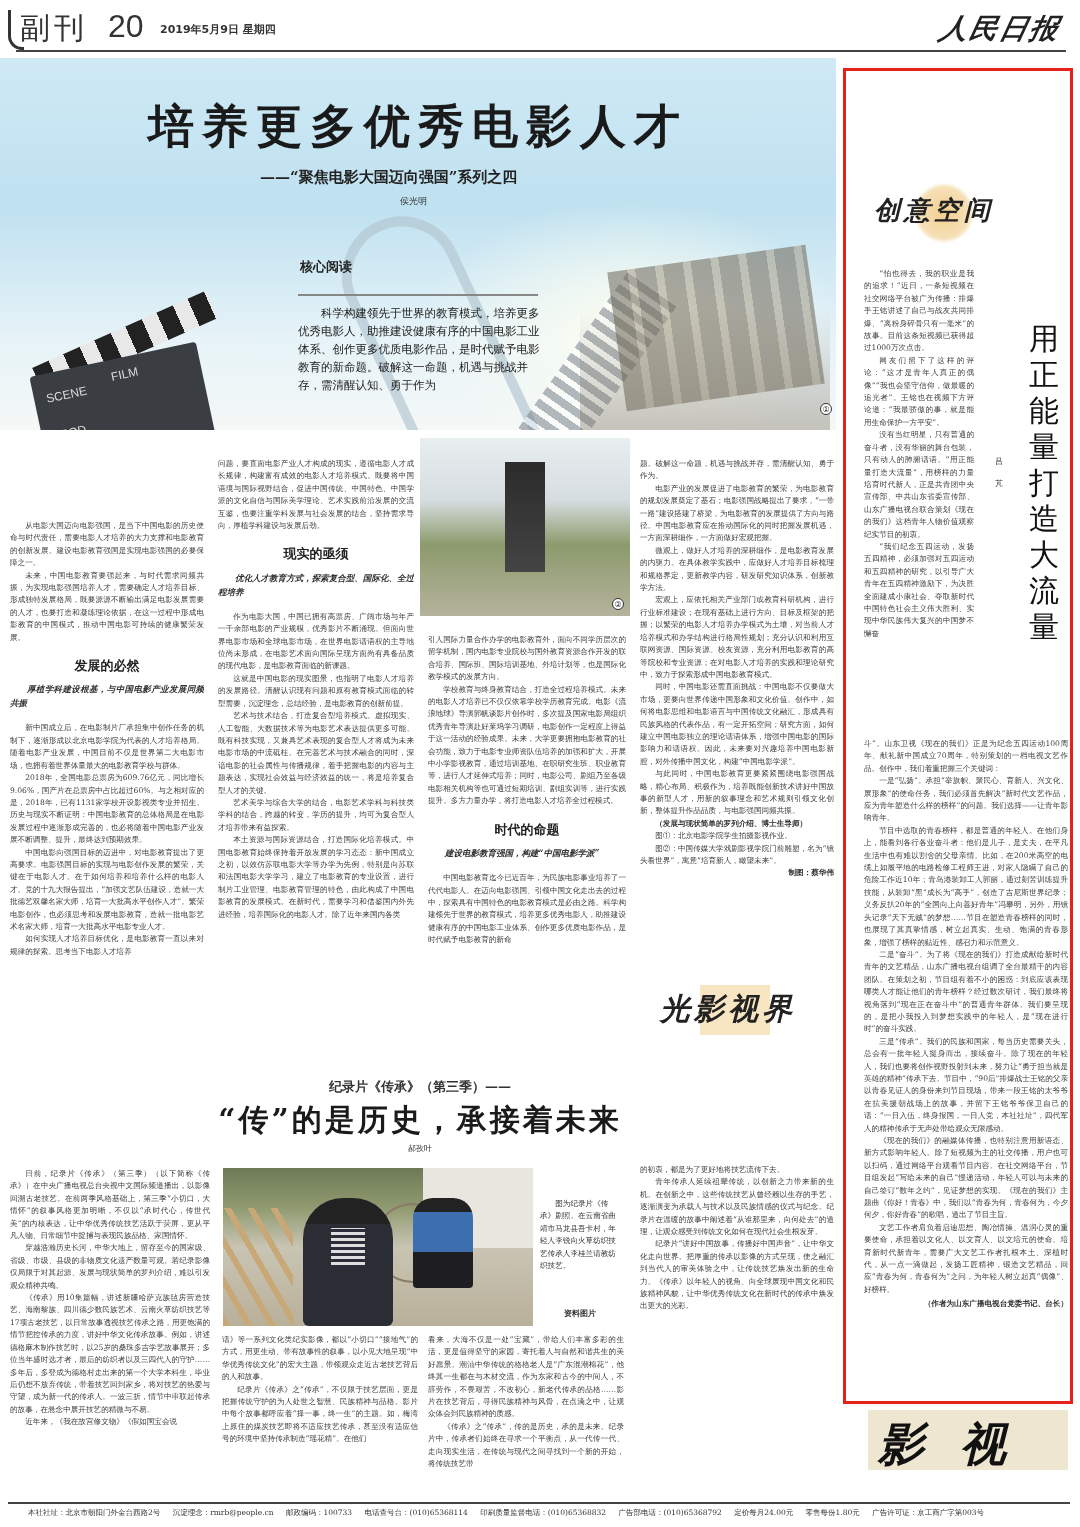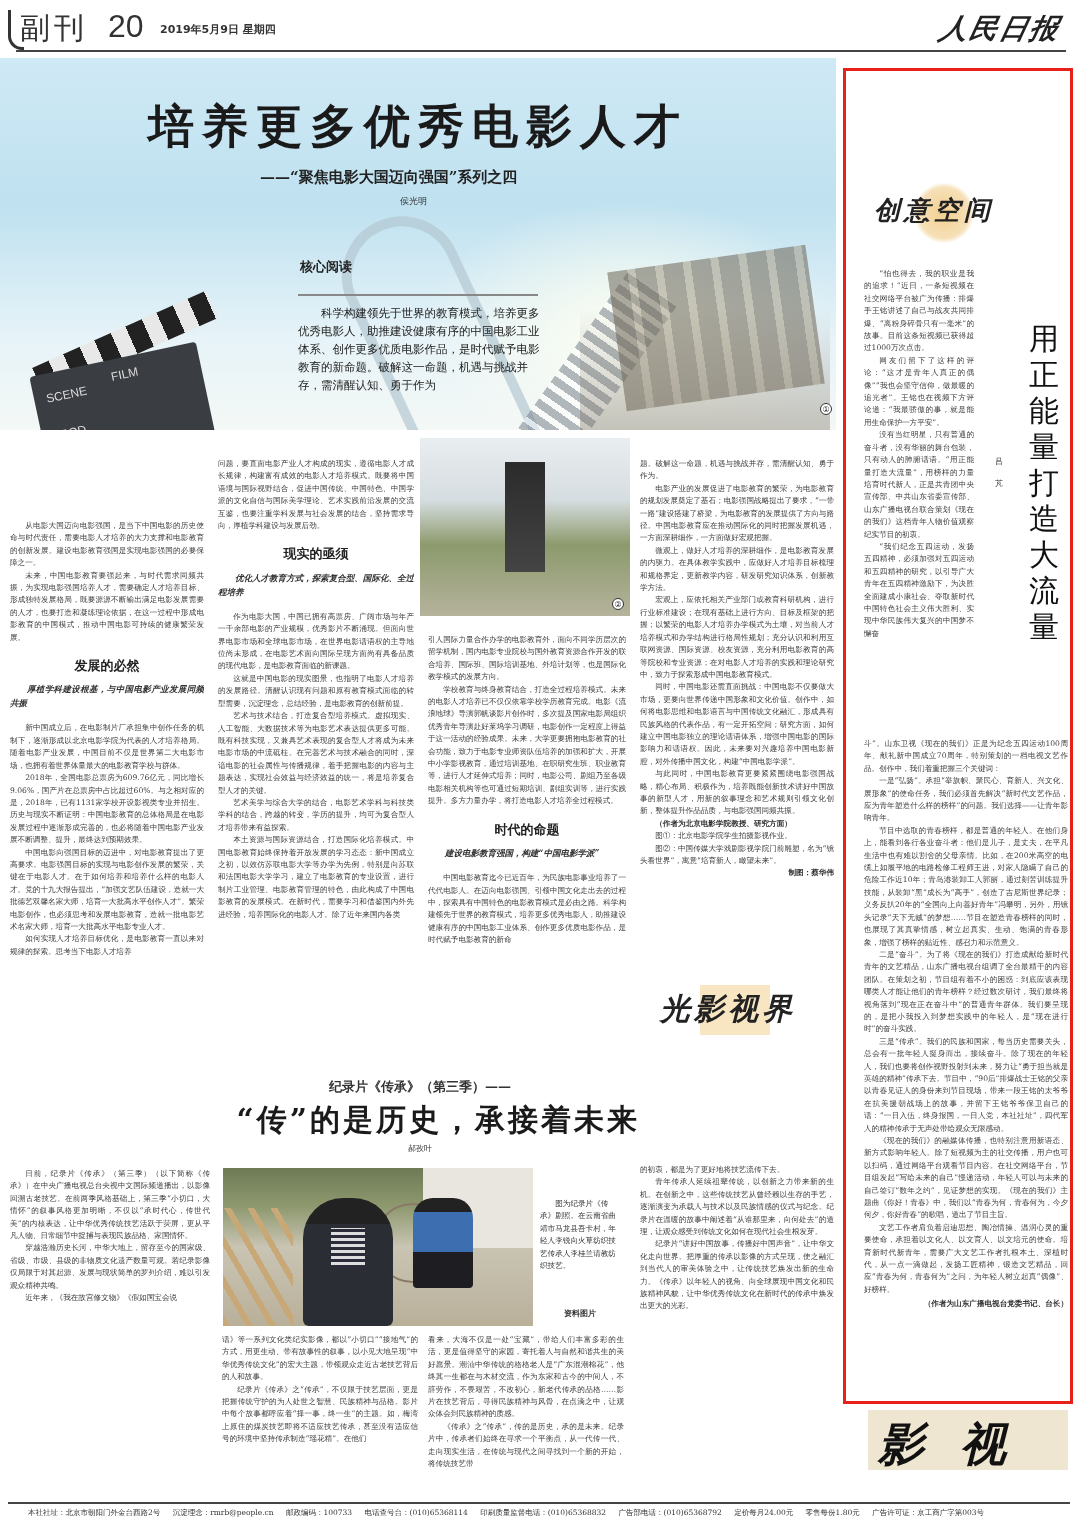--- a/index.html
+++ b/index.html
@@ -45,21 +45,21 @@
   .photo1 { position: absolute; left: 420px; top: 438px; width: 210px; height: 178px;
     background: linear-gradient(180deg, #e9eef0 0%, #d6dde0 35%, #8c9a6c 60%, #b5b39c 100%); }
   .photo1-cam { position: absolute; left: 505px; top: 462px; width: 40px; height: 110px; background: linear-gradient(180deg,#2b2b2b,#444); }
 
   .guang-logo { position: absolute; left: 660px; top: 985px; width: 160px; height: 50px; }
   .guang-bg { position: absolute; left: 40px; top: 0; width: 70px; height: 50px; background: rgba(240,200,120,0.45); }
   .guang-text { position: absolute; left: 0; top: 4px; font-family: "DejaVu Serif", serif; font-weight: bold; font-style: italic; font-size: 30px; color: #222; letter-spacing: 4px; }
 
   
   .b-kicker { position: absolute; left: 200px; top: 1078px; width: 440px; text-align: center; font-weight: bold; font-size: 13px; color: #333; }
-  .b-title { position: absolute; left: 200px; top: 1100px; width: 440px; text-align: right; font-weight: bold; font-size: 30px; color: #1a1a1a; letter-spacing: 3px; }
+  .b-title { position: absolute; left: 200px; top: 1100px; width: 440px; text-align: center; font-weight: bold; font-size: 30px; color: #1a1a1a; letter-spacing: 3px; }
   .b-byline { position: absolute; left: 200px; top: 1143px; width: 440px; text-align: center; font-size: 8px; color: #333; }
   .photo3 { position: absolute; left: 223px; top: 1168px; width: 310px; height: 158px;
     background: linear-gradient(180deg, #6e7a55 0%, #8f9a70 25%, #c9c4b3 50%, #b9b09a 100%); overflow: hidden; }
   .p3-wall { position: absolute; left: 200px; top: 0; width: 110px; height: 80px; background: #e9e6df; }
   .p3-man { position: absolute; left: 80px; top: 30px; width: 90px; height: 128px; background: linear-gradient(180deg,#222 0 20%, #2b2d35 20% 100%); border-radius: 40px 40px 6px 6px; }
   .p3-shirt { position: absolute; left: 108px; top: 60px; width: 34px; height: 40px; background: repeating-linear-gradient(0deg,#2b2b3a 0 3px,#ddd 3px 6px); }
   .p3-woman { position: absolute; left: 190px; top: 30px; width: 60px; height: 90px; background: linear-gradient(180deg,#222 0 15%, #3d6fb0 15% 60%, #1d1d22 60% 100%); border-radius: 20px 20px 4px 4px; }
   .p3-wheel { position: absolute; left: 150px; top: 35px; width: 80px; height: 80px; border: 2px solid #8a7a68; border-radius: 50%; }
   .p3-frame { position: absolute; left: 0; top: 40px; width: 70px; height: 118px; background: repeating-linear-gradient(60deg, #c9a878 0 6px, transparent 6px 20px); }
   .p3-caption { position: absolute; left: 540px; top: 1198px; width: 80px; font-size: 7.6px; line-height: 12.4px; color: #333; text-indent: 2em; }
@@ -154,21 +154,21 @@
   <p>中国电影教育迄今已近百年，为民族电影事业培养了一代代电影人。在迈向电影强国、引领中国文化走出去的过程中，探索具有中国特色的电影教育模式是必由之路。科学构建领先于世界的教育模式，培养更多优秀电影人，助推建设健康有序的中国电影工业体系、创作更多优质电影作品，是时代赋予电影教育的新命</p>
 </div>
 
 <div class="col" style="left:640px;top:458px;width:194px;height:520px">
   <p style="text-indent:0">题。破解这一命题，机遇与挑战并存，需清醒认知、勇于作为。</p>
   <p>电影产业的发展促进了电影教育的繁荣，为电影教育的规划发展奠定了基石；电影强国战略提出了要求，“一带一路”建设搭建了桥梁，为电影教育的发展提供了方向与路径。中国电影教育应在推动国际化的同时把握发展机遇，一方面深耕细作，一方面做好宏观把握。</p>
   <p>微观上，做好人才培养的深耕细作，是电影教育发展的内驱力。在具体教学实践中，应做好人才培养目标梳理和规格界定，更新教学内容，研发研究知识体系，创新教学方法。</p>
   <p>宏观上，应依托相关产业部门或教育科研机构，进行行业标准建设；在现有基础上进行方向、目标及框架的把握；以繁荣的电影人才培养办学模式为土壤，对当前人才培养模式和办学结构进行格局性规划；充分认识和利用互联网资源、国际资源、校友资源，充分利用电影教育的高等院校和专业资源；在对电影人才培养的实践和理论研究中，致力于探索形成中国电影教育模式。</p>
   <p>同时，中国电影还需直面挑战：中国电影不仅要做大市场，更要向世界传递中国形象和文化价值。创作中，如何将电影思维和电影语言与中国传统文化融汇，形成具有民族风格的代表作品，有一定开拓空间；研究方面，如何建立中国电影独立的理论话语体系，增强中国电影的国际影响力和话语权。因此，未来要对兴趣培养中国电影新腔，对外传播中国文化，构建“中国电影学派”。</p>
   <p>与此同时，中国电影教育更要紧紧围绕电影强国战略，精心布局、积极作为，培养既能创新技术讲好中国故事的新型人才，用新的叙事理念和艺术规则引领文化创新，整体提升作品品质，与电影强国同频共振。</p>
-  <p class="credit">（作者为北京电影学院教授、研究方面）</p>
+  <p class="credit">（发展与现状简单的罗列介绍、博士生导师）</p>
   <p>图①：北京电影学院学生拍摄影视作业。</p>
   <p>图②：中国传媒大学戏剧影视学院门前雕塑，名为“镜头看世界”，寓意“培育新人，瞰望未来”。</p>
   <p style="text-align:right" class="credit">制图：蔡华伟</p>
 </div>
 
 <div class="guang-logo">
   <div class="guang-bg"></div>
   <div class="guang-text">光影视界</div>
 </div>
 
@@ -183,20 +183,21 @@
   <div class="p3-man"></div>
   <div class="p3-shirt"></div>
   <div class="p3-woman"></div>
 </div>
 <p class="p3-caption">图为纪录片《传承》剧照。在云南省曲靖市马龙县吾卡村，年轻人李锐向火草纺织技艺传承人李桂兰请教纺织技艺。</p>
 <div class="p3-credit">资料图片</div>
 
 <div class="col" style="left:10px;top:1168px;width:200px;height:330px">
   <p>日前，纪录片《传承》（第三季）（以下简称《传承》）在中央广播电视总台央视中文国际频道播出，以影像回溯古老技艺。在前两季风格基础上，第三季“小切口，大情怀”的叙事风格更加明晰，不仅以“承时代心，传世代美”的内核表达，让中华优秀传统技艺活跃于荧屏，更从平凡人物、日常细节中捉捕与表现民族品格、家国情怀。</p>
   <p>穿越浩瀚历史长河，中华大地上，留存至今的国家级、省级、市级、县级的非物质文化遗产数量可观。若纪录影像仅局限于对其起源、发展与现状简单的罗列介绍，难以引发观众精神共鸣。</p>
+  <p>《传承》用10集篇幅，讲述新疆哈萨克族毡房营造技艺、海南黎族、四川德少数民族艺术、云南火草纺织技艺等17项古老技艺，以日常故事透视技艺传承之路，用更饱满的情节把控传承的力度，讲好中华文化传承故事。例如，讲述德格麻木制作技艺时，以25岁的桑珠多吉学艺故事展开；多位当年盛时选才者，最后的纺织者以及三四代人的守护……多年后，多登成为德格村走出来的第一个大学本科生，毕业后仍想不放弃传统，带着技艺回到家乡，将对技艺的热爱与守望，成为新一代的传承人。一波三折，情节中串联起传承的故事，在悬念中展开技艺的精微与不易。</p>
   <p>近年来，《我在故宫修文物》《假如国宝会说</p>
 </div>
 <div class="col" style="left:222px;top:1334px;width:196px;height:164px">
   <p style="text-indent:0">话》等一系列文化类纪实影像，都以“小切口”“接地气”的方式，用更生动、带有故事性的叙事，以小见大地呈现“中华优秀传统文化”的宏大主题，带领观众走近古老技艺背后的人和故事。</p>
   <p>纪录片《传承》之“传承”，不仅限于技艺层面，更是把握传统守护的为人处世之智慧、民族精神与品格。影片中每个故事都呼应着“择一事，终一生”的主题。如，梅湾上原住的煤炭技艺即将不适应技艺传承，甚至没有适应信号的环境中坚持传承制造“瑶花精”。在他们</p>
 </div>
 <div class="col" style="left:428px;top:1334px;width:196px;height:164px">
   <p style="text-indent:0">看来，大海不仅是一处“宝藏”，带给人们丰富多彩的生活，更是值得坚守的家园，寄托着人与自然和谐共生的美好愿景。潮汕中华传统的格格老人是“广东混潮棉花”，他终其一生都在与木材交流，作为东家和古今的中间人，不辞劳作，不畏艰苦，不改初心，新老代传承的品格……影片在技艺背后，寻得民族精神与风骨，在点滴之中，让观众体会到民族精神的质感。</p>
   <p>《传承》之“传承”，传的是历史，承的是未来。纪录片中，传承者们始终在寻求一个平衡点，从一代传一代、走向现实生活，在传统与现代之间寻找到一个新的开始，将传统技艺带</p>
 </div>

